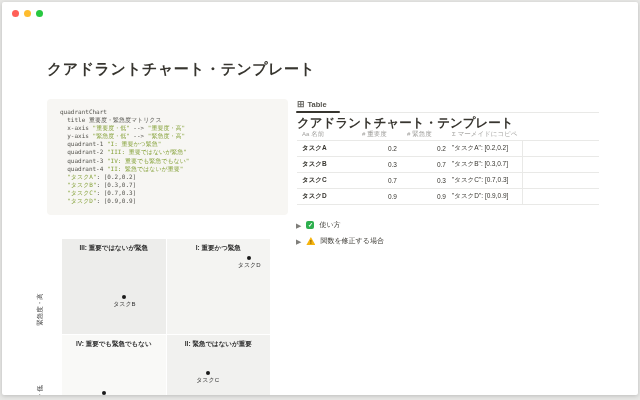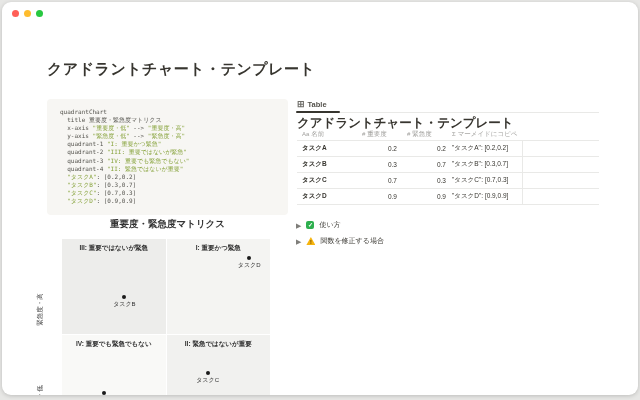--- a/index.html
+++ b/index.html
@@ -1,19 +1,19 @@
 <!DOCTYPE html>
 <html style="--string-green: #87a33c; --check-green: #2eaf4e; --warn-yellow: #f6b40e;"><head>
 <meta charset="utf-8">
 <style>
   * { margin:0; padding:0; box-sizing:border-box; }
   html,body { width:640px; height:400px; }
   body { background:#e7e7e5; font-family:"Liberation Sans", sans-serif; color:#37352f; position:relative; overflow:hidden; }
   .window { position:absolute; left:2px; top:2px; right:2px; bottom:5px; background:#ffffff;
-            border-radius:9px; overflow:hidden; box-shadow:0 1px 4px rgba(0,0,0,.18); }
+            border-radius:2px; overflow:hidden; box-shadow:0 1px 4px rgba(0,0,0,.18); }
   
   .traffic { position:absolute; left:10px; top:8px; display:flex; gap:5px; }
   .dot { width:7px; height:7px; border-radius:50%; }
   
   .page-title { position:absolute; left:45px; top:58px; font-size:15px; font-weight:700; letter-spacing:.5px; color:#37352f; }
   
   .code-block { position:absolute; left:45px; top:97px; width:241px; height:116px; background:#f7f6f3;
                 border-radius:4px; padding:9px 6px 6px 13px; overflow:hidden; }
   .code-line { font-family:"DejaVu Sans Mono", monospace; font-size:6px; line-height:8.1px; white-space:pre; }
   .seg-p { color:#55544e; }
@@ -85,21 +85,20 @@
         <div class="code-line"><span class="seg-p">  quadrant-2 </span><span class="seg-s">"III: 重要ではないが緊急"</span></div>
         <div class="code-line"><span class="seg-p">  quadrant-3 </span><span class="seg-s">"IV: 重要でも緊急でもない"</span></div>
         <div class="code-line"><span class="seg-p">  quadrant-4 </span><span class="seg-s">"II: 緊急ではないが重要"</span></div>
         <div class="code-line"><span class="seg-p">  </span><span class="seg-s">"タスクA"</span><span class="seg-p">: [0.2,0.2]</span></div>
         <div class="code-line"><span class="seg-p">  </span><span class="seg-s">"タスクB"</span><span class="seg-p">: [0.3,0.7]</span></div>
         <div class="code-line"><span class="seg-p">  </span><span class="seg-s">"タスクC"</span><span class="seg-p">: [0.7,0.3]</span></div>
         <div class="code-line"><span class="seg-p">  </span><span class="seg-s">"タスクD"</span><span class="seg-p">: [0.9,0.9]</span></div>
       </div>
   </div>
 
-  <div class="m-title">重要度・緊急度マトリクス</div>
   <div class="m-plot" id="quad-plot">
     <div class="quad quad-tl">
       <div class="quad-label">III: 重要ではないが緊急</div>
     </div>
     <div class="quad quad-tr">
       <div class="quad-label">I: 重要かつ緊急</div>
     </div>
     <div class="quad quad-bl">
       <div class="quad-label">IV: 重要でも緊急でもない</div>
     </div>

